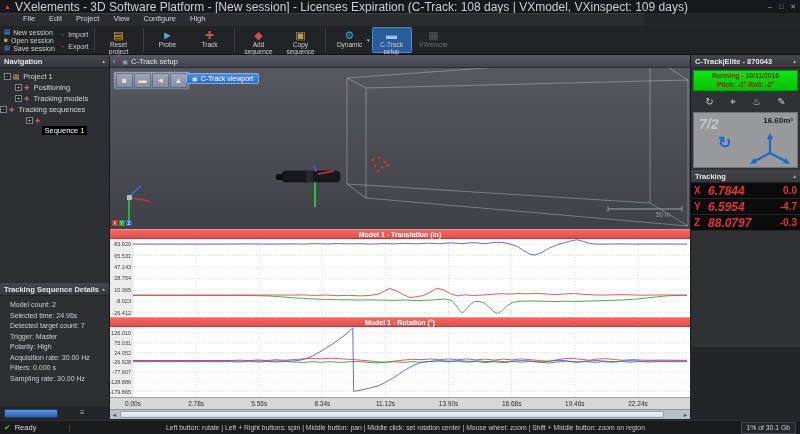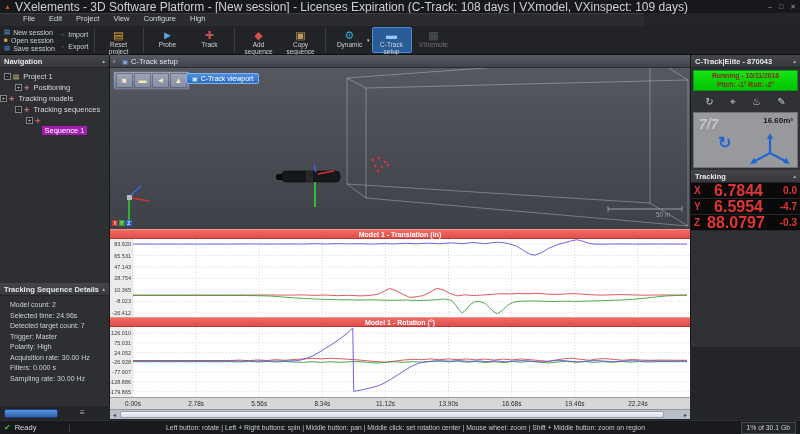--- a/index.html
+++ b/index.html
@@ -37,21 +37,21 @@
                 background:linear-gradient(#44464b,#36383c);border-bottom:1px solid #232427;}
   .ph-title{font-size:7.5px;font-weight:bold;color:#e6e8ea;white-space:nowrap;}
   .ph-caret{margin-left:auto;font-size:5.5px;color:#aeb2b6;}
   .ph-ic{font-size:7px;color:#b8bcc0;}
   #nav-tree{height:215px;padding-top:3px;box-sizing:border-box;overflow:hidden;}
   .tree-row{display:flex;align-items:center;gap:2px;height:11px;}
   .exp{width:7px;height:7px;border:1px solid #808488;box-sizing:border-box;font-size:6px;line-height:5px;
        text-align:center;color:#cfd2d6;background:#222;flex:none;}
   .tree-ic{font-size:6.5px;flex:none;line-height:7px;}
   .tree-lbl{font-size:7.5px;color:#d6d8da;white-space:nowrap;padding:0 2px;}
-  .tree-lbl.sel{background:#a21caf;color:#fff;margin-top:20px;}
+  .tree-lbl.sel{background:#000000;color:#fff;margin-top:20px;}
   #seq-details{padding:4px 0 0 10px;}
   .det-line{font-size:7px;color:#cfd2d4;line-height:10.5px;white-space:nowrap;}
   #left-bottom{position:absolute;left:0;bottom:0;width:110px;height:15px;background:#232528;
                border-top:1px solid #303236;display:flex;align-items:center;padding:0 4px;box-sizing:border-box;}
   #progress-bar{width:52px;height:7px;border-radius:2px;background:linear-gradient(#5a96e4,#2e5fa8);
                 border:1px solid #1d4078;}
   #menu-grip{margin-left:22px;font-size:8px;color:#b4b8bc;line-height:8px;}
   
   #center{position:absolute;left:110px;top:55px;width:580px;height:365px;background:#232528;}
   #tabstrip{height:12px;background:linear-gradient(#595c64,#3f424a);display:flex;align-items:center;
@@ -92,21 +92,21 @@
   .rp-ic{font-size:10px;color:#c2c6cb;}
   #ref-box{margin:2px;height:54px;background:#97999d;position:relative;border:1px solid #6f7175;}
   #ref-count{position:absolute;left:5px;top:3px;font-size:14px;font-weight:bold;font-style:italic;color:#c3c5c8;}
   #ref-volume{position:absolute;right:4px;top:3px;font-size:8px;font-weight:bold;color:#16181a;}
   #ref-rotate{position:absolute;left:24px;top:20px;font-size:16px;font-weight:bold;color:#1f66d2;}
   #ref-triad{position:absolute;right:6px;bottom:2px;}
   #trk-table{background:#0a0a0a;}
   .trk-row{display:flex;align-items:center;height:16px;border-bottom:1px solid #26272a;
            padding:0 3px;box-sizing:border-box;}
   .trk-axis{width:14px;font-size:10px;font-weight:bold;color:#e23535;}
-  .trk-pos{flex:1;text-align:right;font-size:16px;font-weight:bold;color:#e23535;padding-right:8px;}
+  .trk-pos{flex:1;font-size:12px;font-weight:bold;color:#e23535;padding-right:8px;font-style:italic;}
   .trk-rot{width:26px;text-align:right;font-size:10px;font-weight:bold;color:#e23535;}
   
   #statusbar{position:absolute;left:0;top:420px;width:800px;height:14px;background:#191a1d;
              border-top:1px solid #2c2e31;display:flex;align-items:center;box-sizing:border-box;padding:0 4px;gap:4px;}
   #ready-icon{color:#43c043;font-size:8px;}
   #ready-text{font-size:7.5px;color:#d6d8da;}
   #sb-sep{color:#55585c;font-size:8px;margin-left:28px;}
   #sb-hint{flex:1;text-align:center;font-size:6.8px;color:#c6c9cc;white-space:nowrap;}
   #sb-mem{font-size:6.8px;color:#cfd2d5;background:#232529;border:1px solid #44474c;padding:0 5px;line-height:10px;}
 </style>
@@ -209,26 +209,26 @@
         <div class="tree-row" style="padding-left:4px">
           <span class="exp">-</span>
           <span class="tree-ic" style="color:#d8c878">▤</span>
           <span class="tree-lbl">Project 1</span>
         </div>
         <div class="tree-row" style="padding-left:15px">
           <span class="exp">+</span>
           <span class="tree-ic" style="color:#b07070">✚</span>
           <span class="tree-lbl">Positioning</span>
         </div>
-        <div class="tree-row" style="">
+        <div class="tree-row" style="padding-left:15px">
           <span class="exp">+</span>
           <span class="tree-ic" style="color:#b07070">✚</span>
           <span class="tree-lbl">Tracking models</span>
         </div>
-        <div class="tree-row" style="padding-left:15px">
+        <div class="tree-row" style="">
           <span class="exp">-</span>
           <span class="tree-ic" style="color:#b07070">✚</span>
           <span class="tree-lbl">Tracking sequences</span>
         </div>
         <div class="tree-row" style="padding-left:26px">
           <span class="exp">+</span>
           <span class="tree-ic" style="color:#c05858">✚</span>
           <span class="tree-lbl sel">Sequence 1</span>
         </div>
       </div>
@@ -421,21 +421,21 @@
       <div class="ct-line">Running - 10/11/2016</div>
       <div class="ct-line">Pitch: -1°  Roll: -2°</div>
     </div>
     <div id="rp-icons">
         <span class="rp-ic">↻</span>
         <span class="rp-ic">⌖</span>
         <span class="rp-ic">♨</span>
         <span class="rp-ic">✎</span>
       </div>
     <div id="ref-box">
-      <span id="ref-count">7/7</span>
+      <span id="ref-count">7/2</span>
       <span id="ref-volume">16.60m³</span>
       <span id="ref-rotate">↻</span>
       <svg id="ref-triad" width="42" height="32">
         <g stroke="#1f66d2" stroke-width="2.2" fill="none">
           <line x1="21" y1="20" x2="21" y2="3"></line>
           <line x1="21" y1="20" x2="4" y2="29"></line>
           <line x1="21" y1="20" x2="38" y2="29"></line>
         </g>
         <g fill="#1f66d2">
           <polygon points="21,0 18,6 24,6"></polygon>

